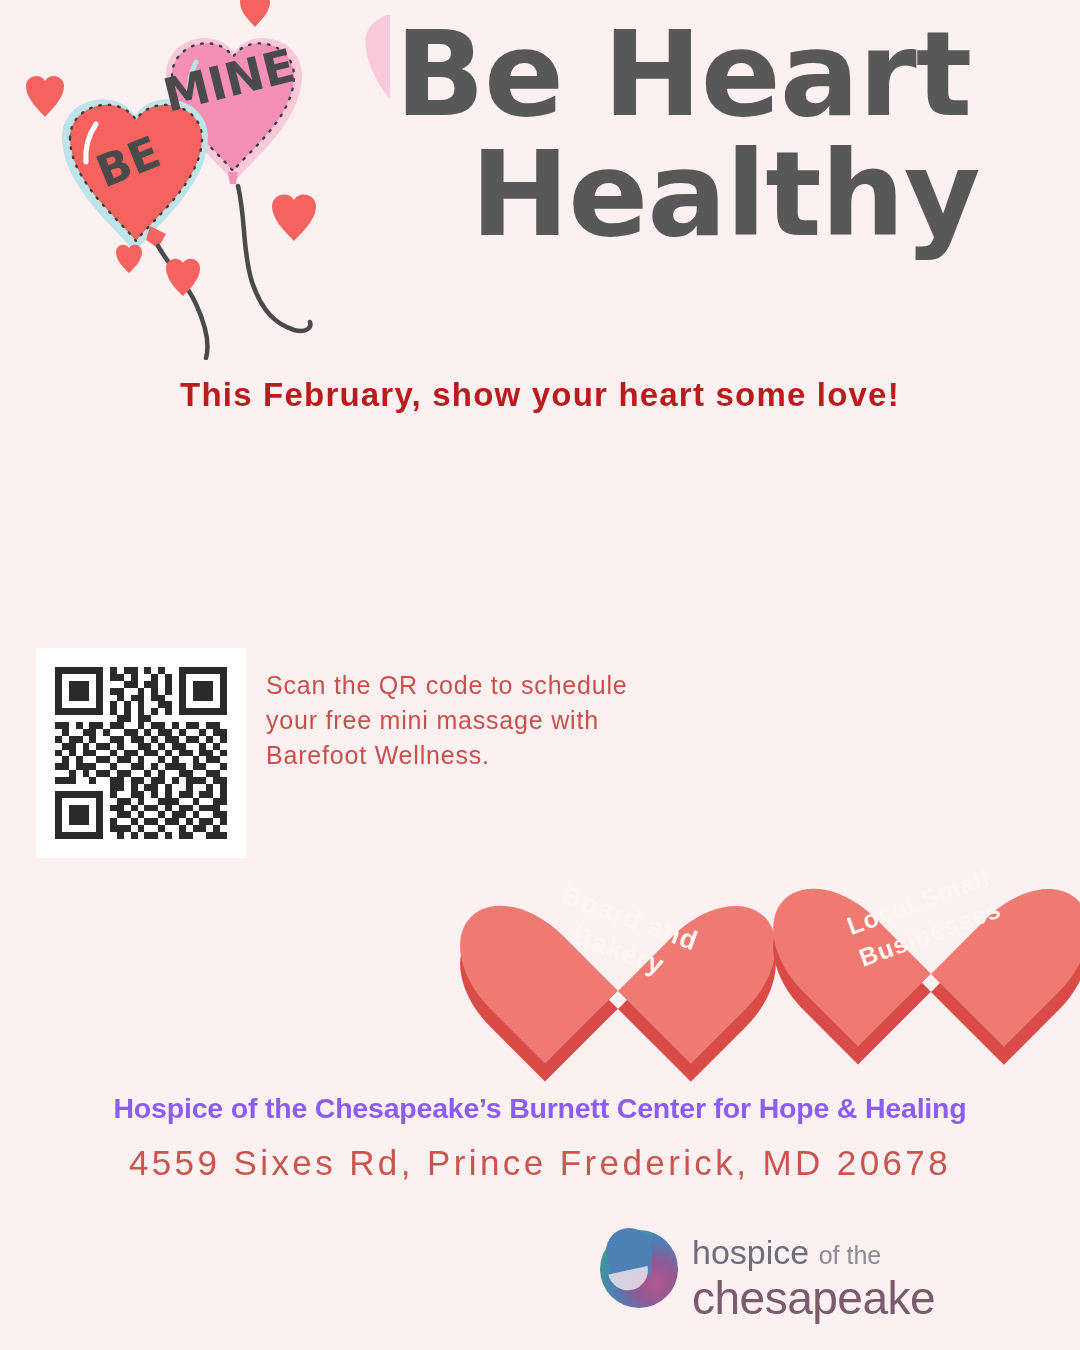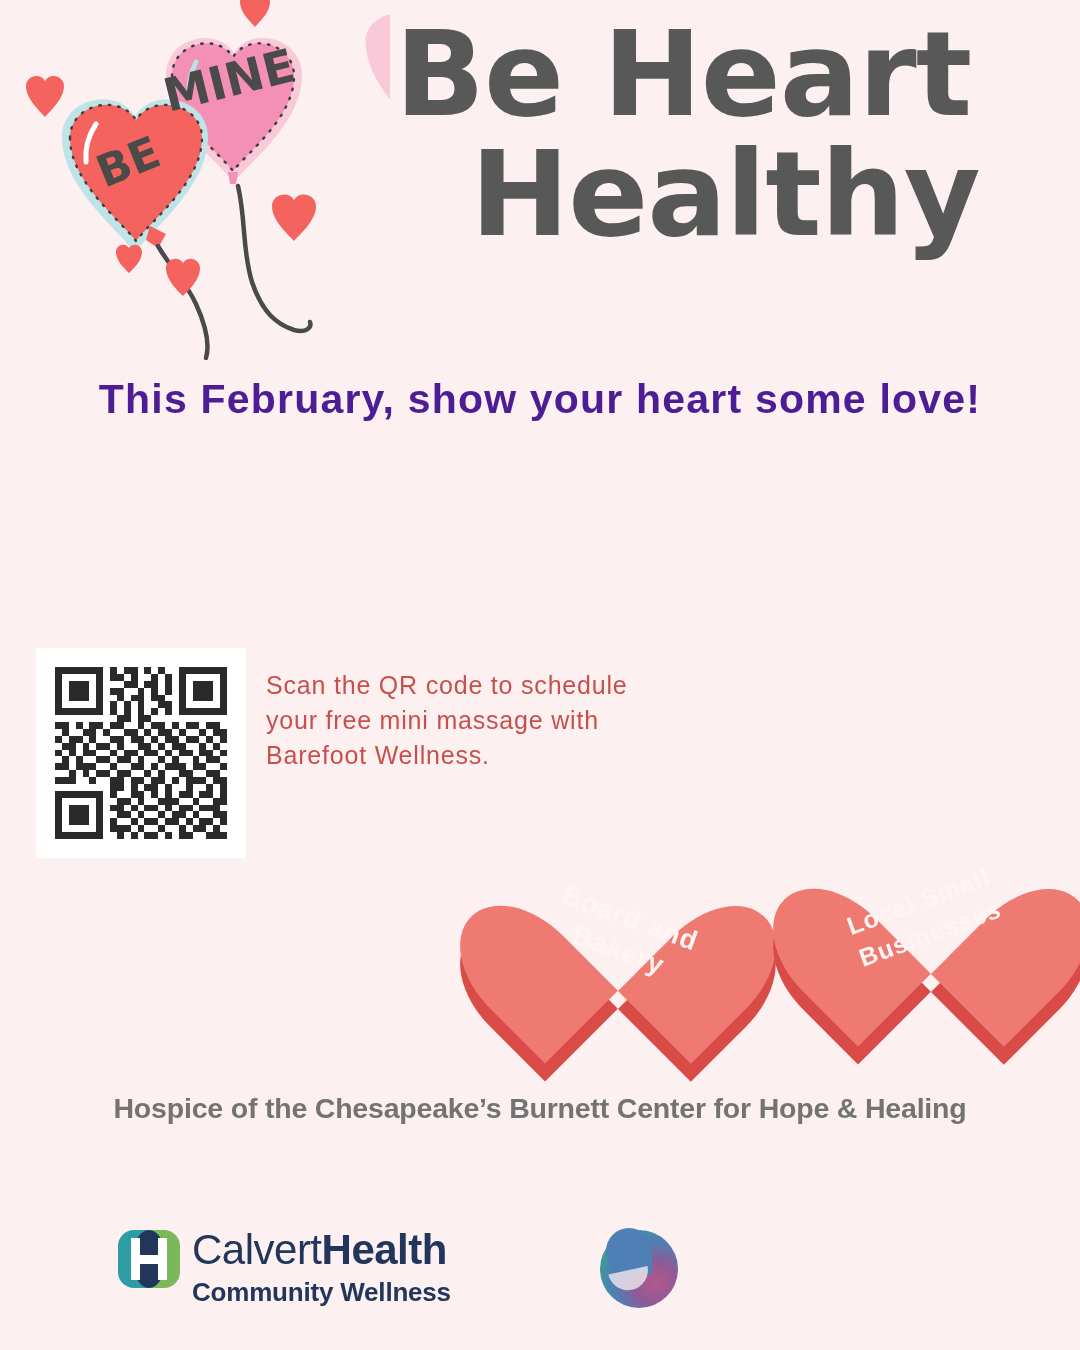--- a/index.html
+++ b/index.html
@@ -22,21 +22,21 @@
     font-weight:700;color:#585858;
     font-size:118px;line-height:1.02;
     letter-spacing:-1px;
   }
   .title .l1{display:block;text-align:left;}
   .title .l2{display:block;text-align:center;}
 
   
   .subtitle{
     position:absolute;left:0;top:376px;width:1080px;text-align:center;
-    color:#4c1d95;font-weight:700;font-size:41px;letter-spacing:1.2px;
+    color:#b91c1c;font-weight:700;font-size:33px;letter-spacing:1.2px;
     font-family:"Liberation Sans", sans-serif;
   }
   .bodytext{
     position:absolute;left:40px;top:440px;width:1000px;text-align:center;
     color:#C8504C;font-size:28.5px;line-height:38px;letter-spacing:0.9px;
     font-weight:400;
   }
 
   
   .qr-box{position:absolute;left:36px;top:648px;width:210px;height:210px;background:#fff;
@@ -62,21 +62,21 @@
     color:#FFF6F3;font-weight:700;font-size:27px;line-height:34px;
     text-align:center;letter-spacing:1px;pointer-events:none;
   }
 
   
   .details{position:absolute;left:46px;top:925px;color:#CC3A38;}
   .details div{font-weight:700;font-size:35px;line-height:53px;letter-spacing:2.2px;}
 
   .venue{
     position:absolute;left:0;top:1092px;width:1080px;text-align:center;
-    color:#737373;font-weight:700;font-size:28.5px;letter-spacing:-0.2px;
+    color:#8b5cf6;font-weight:700;font-size:28.5px;letter-spacing:-0.2px;
   }
   .address{
     position:absolute;left:0;top:1143px;width:1080px;text-align:center;
     color:#C8564F;font-size:35px;font-weight:300;letter-spacing:3.4px;
   }
 
   
   .logos{position:absolute;left:0;top:1218px;width:1080px;height:120px;}
   .logo-calvert{position:absolute;left:118px;top:10px;display:flex;align-items:flex-start;}
   .cal-mark{position:relative;width:62px;height:58px;margin-right:12px;margin-top:2px;}
@@ -805,43 +805,35 @@
       <div class="lobeL" style="background:#EE7A72;"></div>
         <div class="lobeR" style="background:#EE7A72;"></div>
     </div>
     <div class="candy-label" style="padding-bottom:38px;transform:rotate(-20deg);font-size:25px;">Local Small Businesses</div>
   </div>
 
   <div class="details">
   </div>
 
   <div class="venue">Hospice of the Chesapeake’s Burnett Center for Hope &amp; Healing</div>
+  <div class="address">4559 Sixes Rd, Prince Frederick, MD 20678</div>
 
   <div class="logos">
 
-    <div class="logo-calvert">
-      <div class="cal-mark">
-        <div class="sq teal"></div>
-        <div class="sq green"></div>
-        <div class="lens"></div>
-        <div class="hl a"></div>
-        <div class="hl b"></div>
-        <div class="hbar"></div>
-      </div>
-      <div class="cal-words">
-        <div class="cal-line1">
-          <span>Calvert</span><b>Health</b>
-        </div>
-        <div class="cal-line2">Community Wellness</div>
-      </div>
-    </div>
 
     <div class="logo-hospice">
       <div class="hos-mark">
         <div class="hos-circle"></div>
         <div class="hos-hook"></div>
         <div class="hos-hand"></div>
       </div>
+      <div class="hos-words">
+        <div class="hos-line1">
+          <span>hospice</span>
+          <span class="small">of the</span>
+        </div>
+        <div class="hos-line2">chesapeake</div>
+      </div>
     </div>
 
   </div>
 
 </div>
 
 </body></html>

